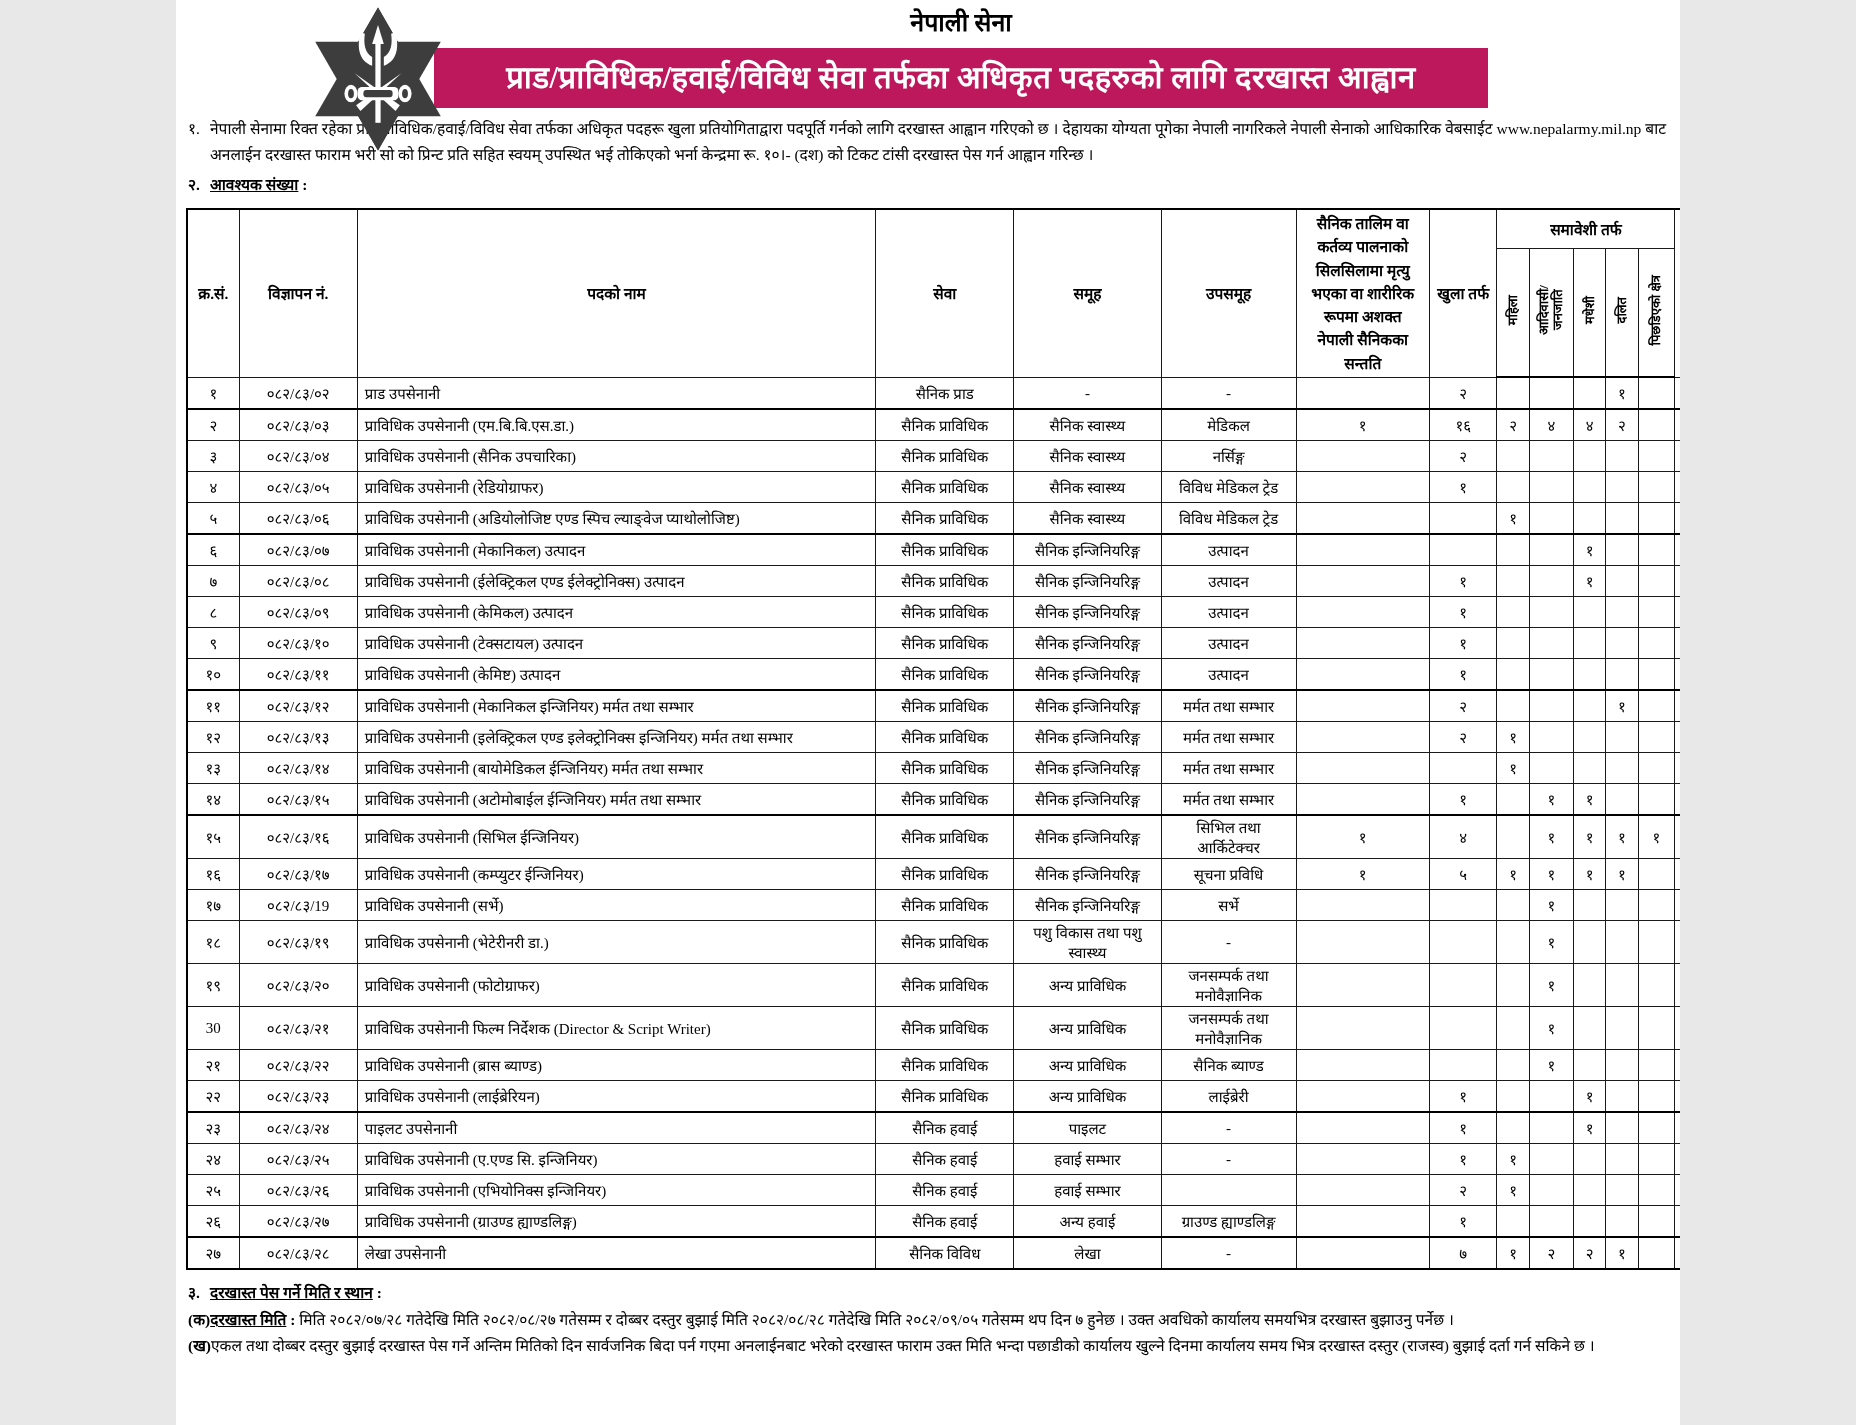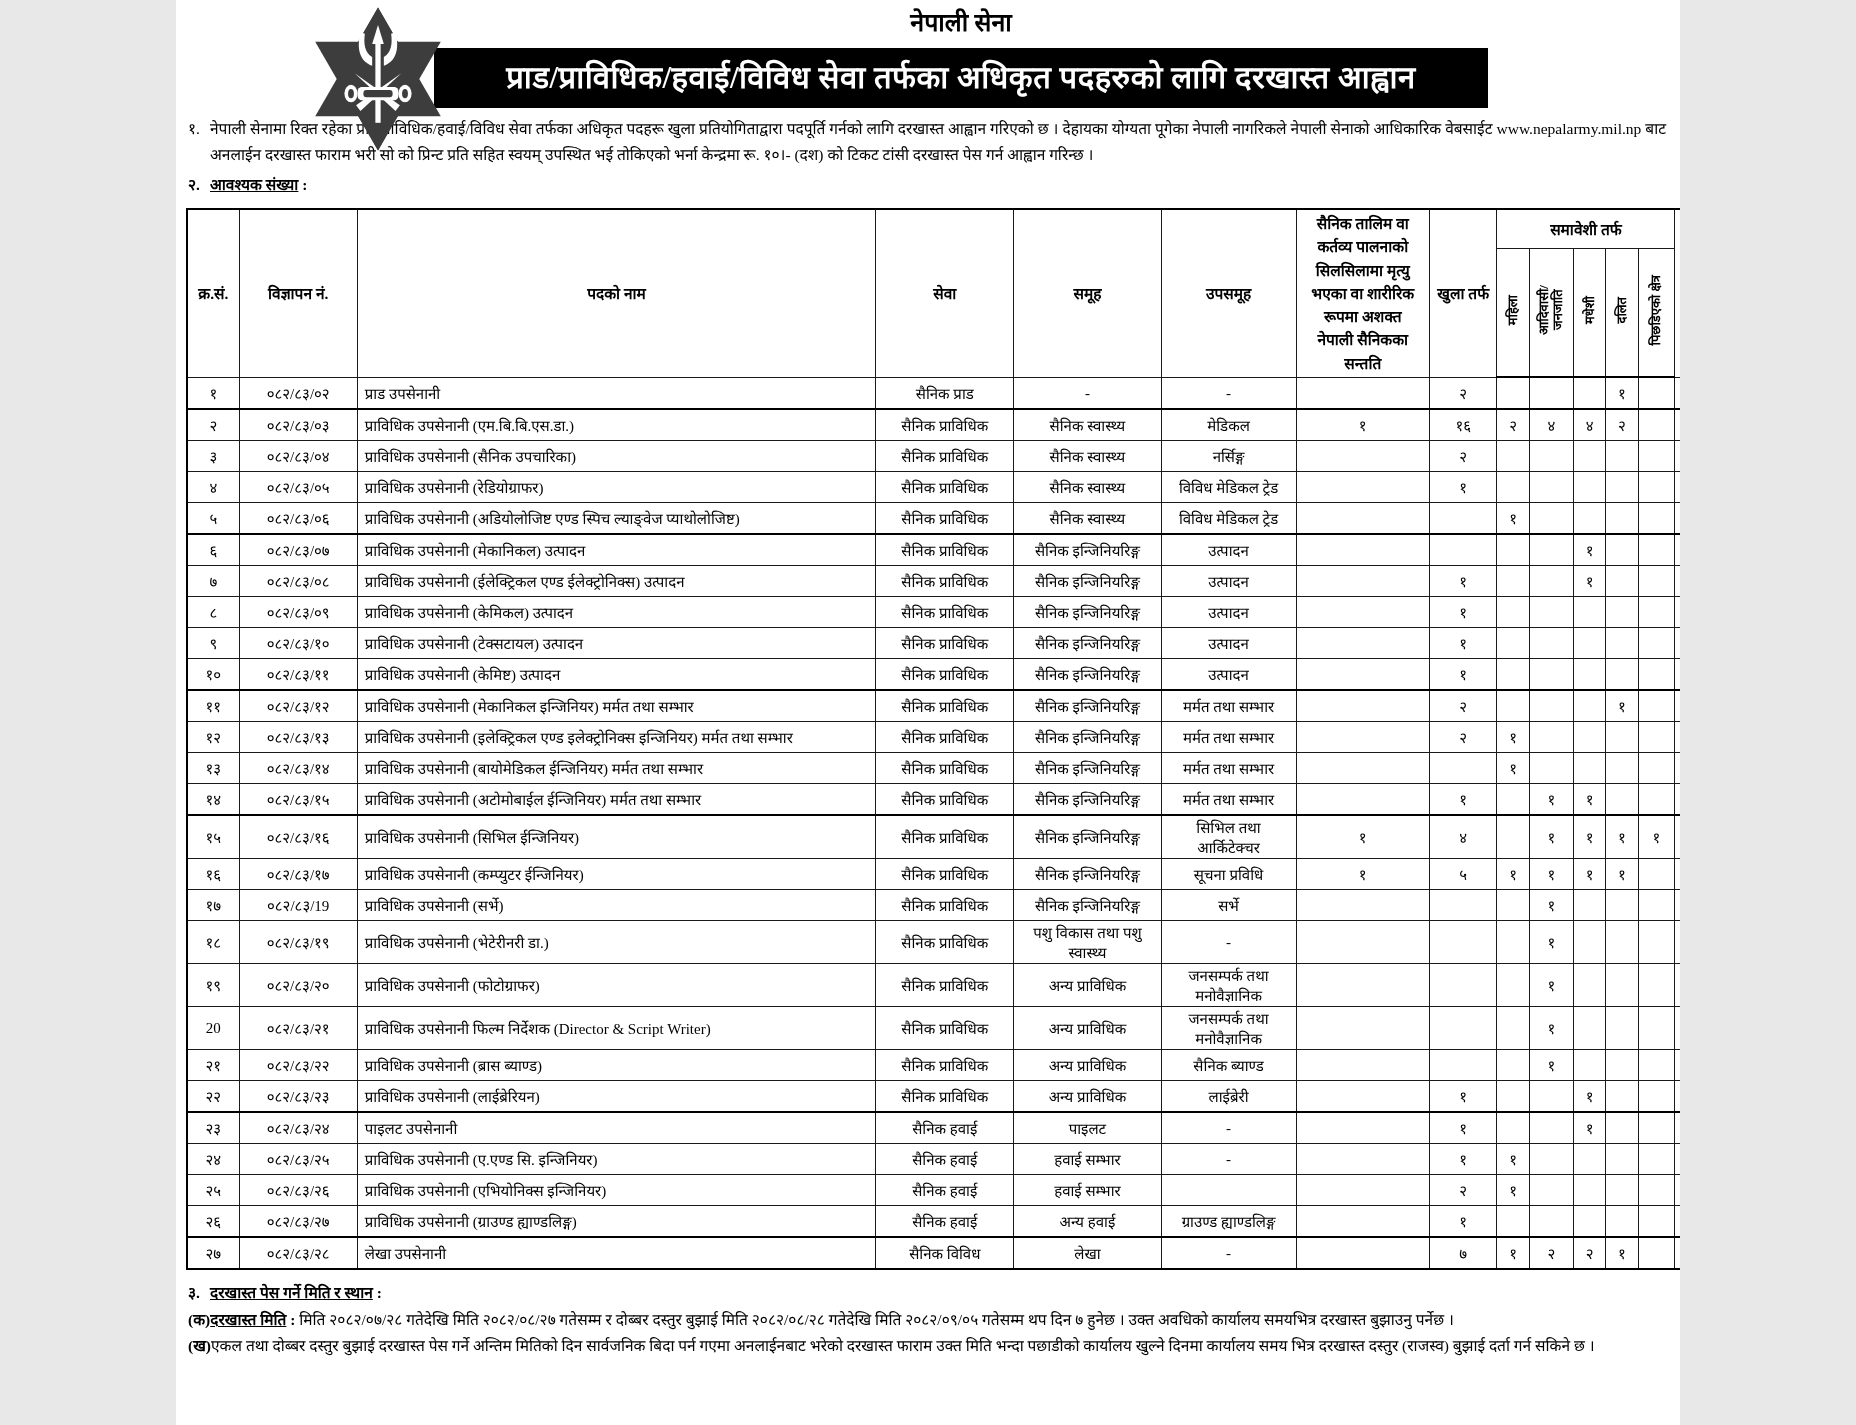--- a/index.html
+++ b/index.html
@@ -11,21 +11,21 @@
   }
   .b { font-weight:bold; }
   .ul { text-decoration:underline; }
 
   
   .logo { position:absolute; left:116px; top:6px; width:172px; height:146px; }
   .head-center { width:1570px; text-align:center; padding-top:8px; }
   .org-title { font-size:25px; font-weight:bold; line-height:1.2; }
   .directorate { font-size:29px; font-weight:bold; line-height:1.25; margin-top:4px; }
   .banner {
-    margin:10px auto 0; width:1046px; background:#000000; color:#fff;
+    margin:10px auto 0; width:1046px; background:#be185d; color:#fff;
     font-size:31px; font-weight:bold; text-align:center;
     padding:7px 4px 11px; letter-spacing:0.5px;
   }
   .published { text-align:center; font-size:17.5px; font-weight:bold; margin-top:9px; }
 
   
   .fitem { display:flex; align-items:flex-start; font-size:15.5px; line-height:26px; }
   .fprefix { flex:0 0 34px; padding-left:12px; box-sizing:border-box; }
   .ftext { flex:1; text-align:justify; padding-right:14px; }
   .intro { margin-top:8px; }
@@ -441,21 +441,21 @@
           <td></td>
           <td></td>
           <td></td>
           <td>१</td>
           <td></td>
           <td></td>
           <td></td>
           <td>१</td>
         </tr>
         <tr>
-          <td>20</td>
+          <td>30</td>
           <td>०८२/८३/२१</td>
           <td class="cell-post">प्राविधिक उपसेनानी फिल्म निर्देशक (Director &amp; Script Writer)</td>
           <td>सैनिक प्राविधिक</td>
           <td>अन्य प्राविधिक</td>
           <td>जनसम्पर्क तथा मनोवैज्ञानिक</td>
           <td></td>
           <td></td>
           <td></td>
           <td>१</td>
           <td></td>

